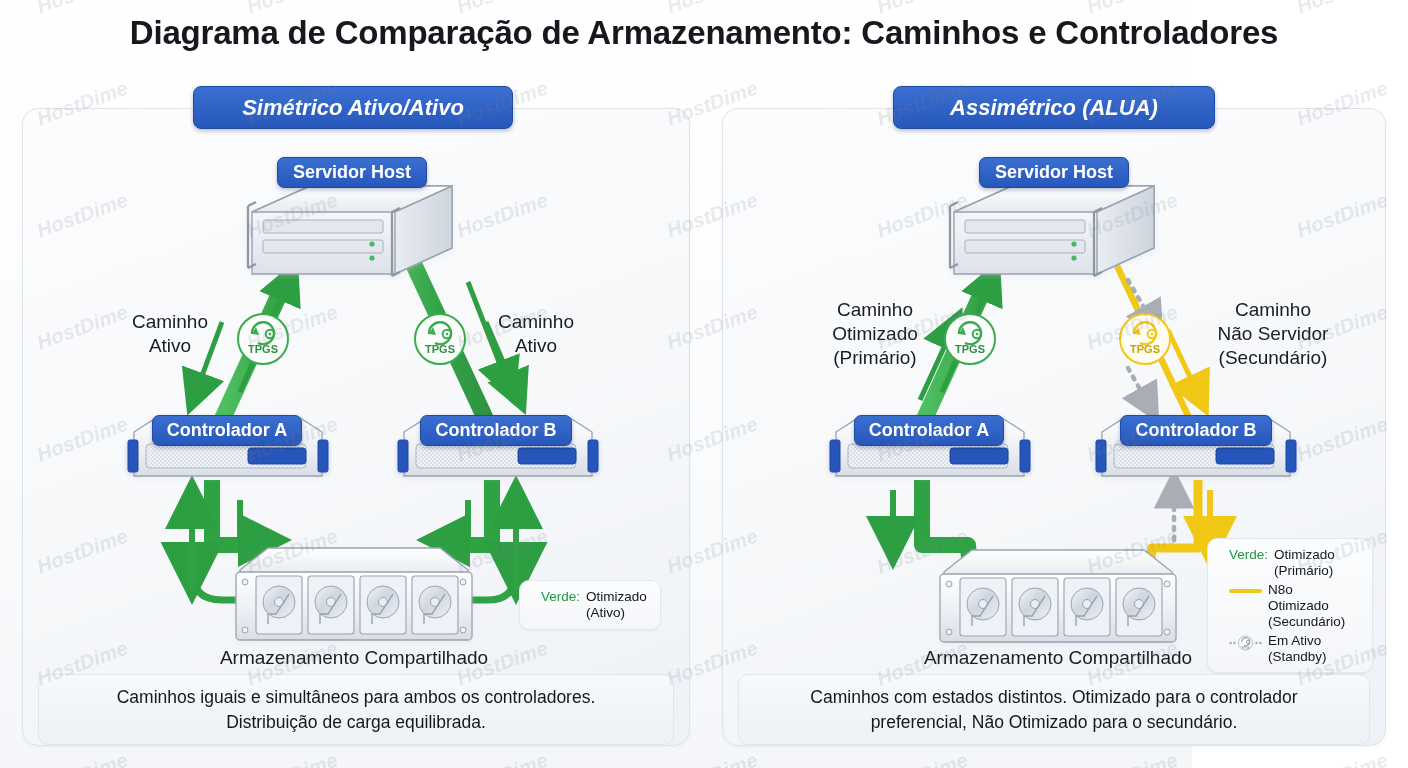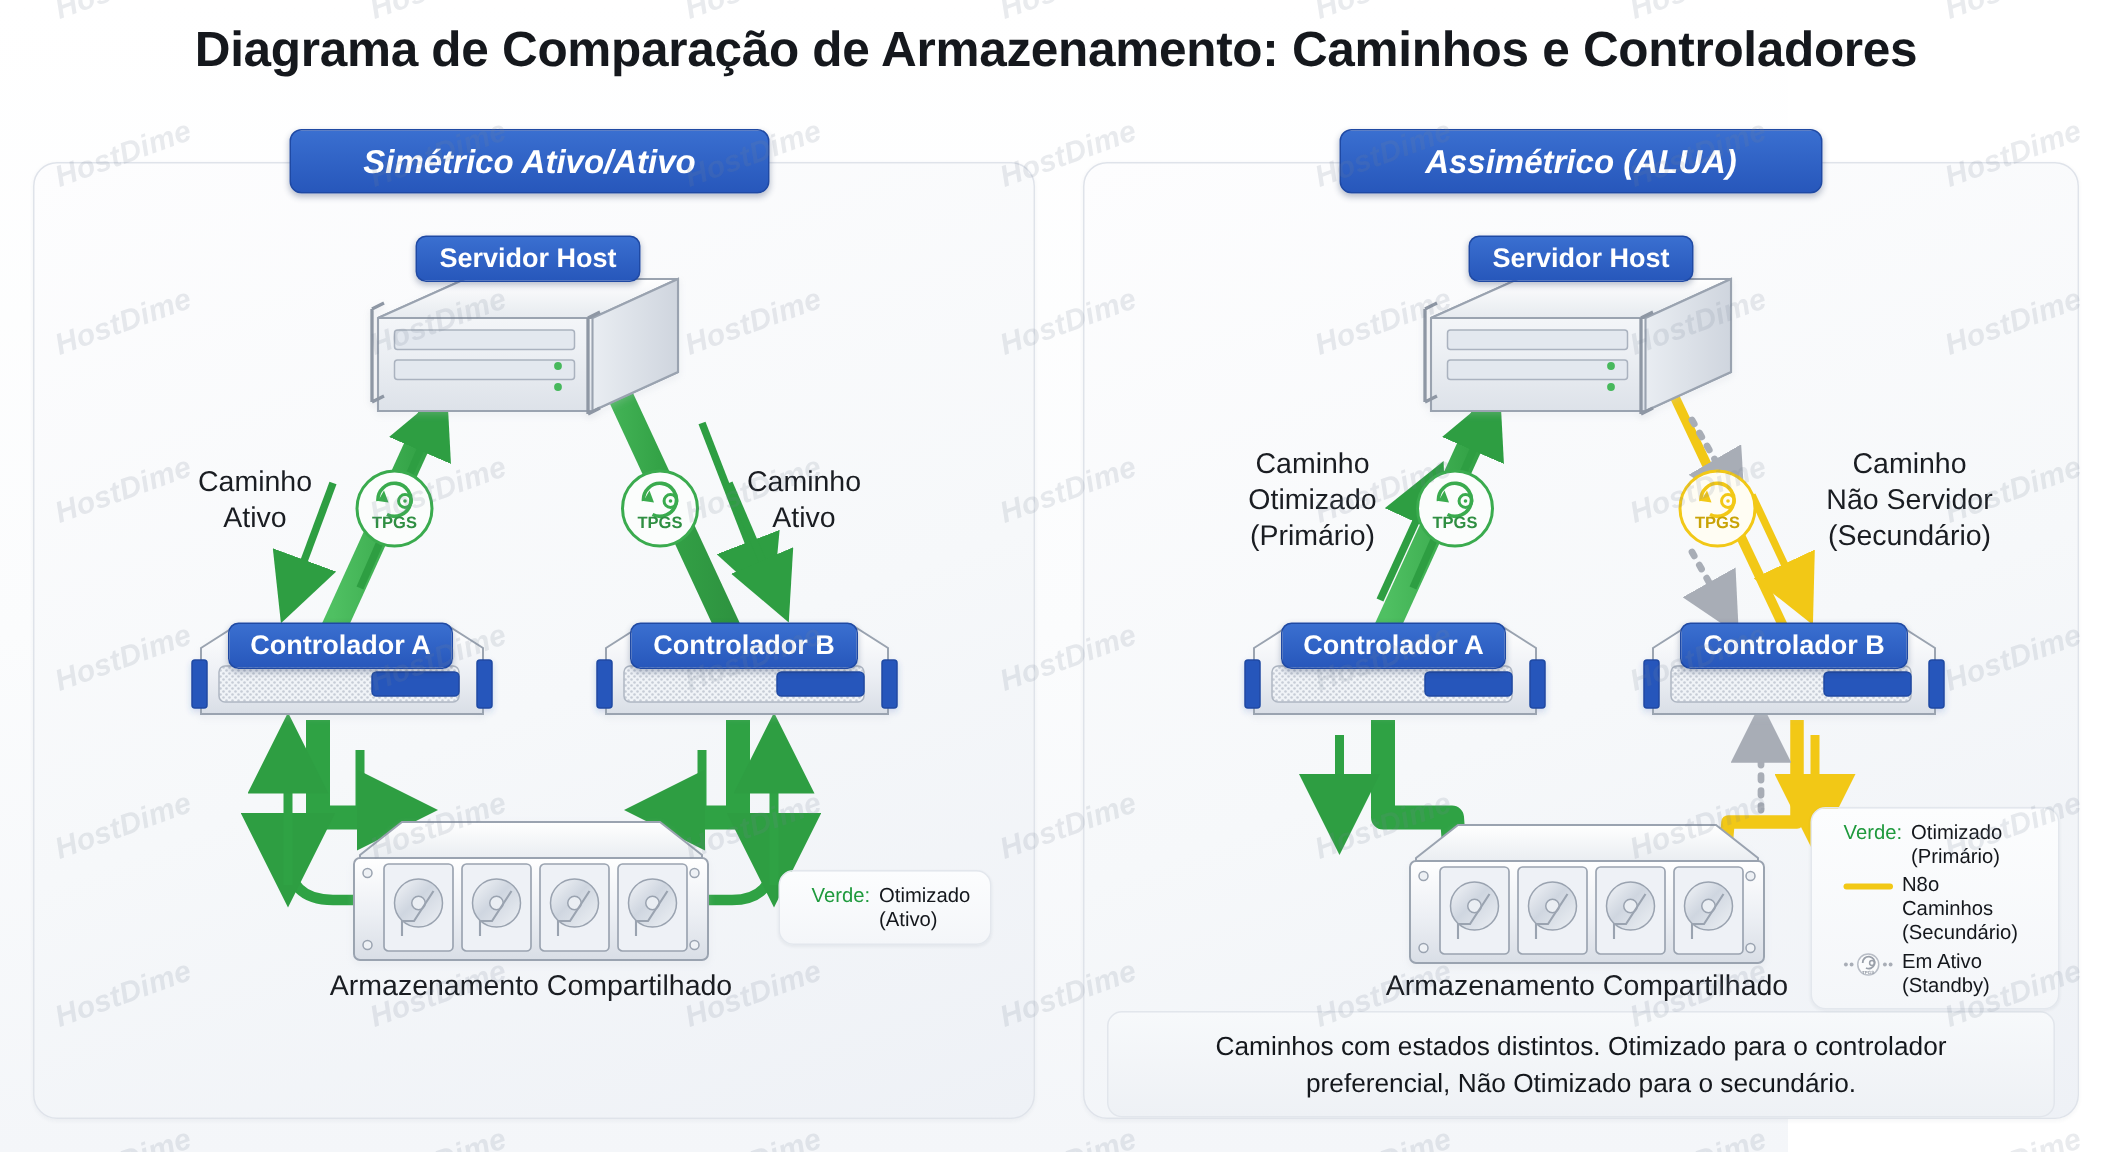--- a/index.html
+++ b/index.html
@@ -406,20 +406,24 @@
   <div class="legend" id="legend-left">
     <div class="lg-row">
       <span class="lg-green-word">Verde:</span>
       <span>
         <span>Otimizado</span><br>
         <span>(Ativo)</span>
       </span>
     </div>
   </div>
 
+  <div class="desc" id="desc-left">
+    <div>Caminhos iguais e simultâneos para ambos os controladores.</div>
+    <div>Distribuição de carga equilibrada.</div>
+  </div>
 
   <div class="pill node-label" style="left:979px;top:157px;width:150px;">Servidor Host</div>
   <div class="pill ctrl-label" style="left:854px;top:415px;width:150px;">Controlador A</div>
   <div class="pill ctrl-label" style="left:1120px;top:415px;width:152px;">Controlador B</div>
 
   <div class="caption-text" style="left:800px;top:298px;width:150px;font-size:19px;">
     <div>Caminho</div>
     <div>Otimizado</div>
     <div>(Primário)</div>
   </div>
@@ -438,21 +442,21 @@
     <div class="lg-row">
       <span class="lg-green-word">Verde:</span>
       <span>
         <span>Otimizado</span><br>
         <span>(Primário)</span>
       </span>
     </div>
     <div class="lg-row">
       <span class="lg-swatch-line"></span>
       <span>
-        <span>N8o Caminhos</span><br>
+        <span>N8o Otimizado</span><br>
         <span>(Secundário)</span>
       </span>
     </div>
     <div class="lg-row">
       <span class="lg-standby">
         <svg width="33" height="16" viewBox="0 0 33 16" aria-hidden="true">
           <circle cx="1.6" cy="8" r="1.3" fill="#a8adb6"></circle>
           <circle cx="5.4" cy="8" r="1.3" fill="#a8adb6"></circle>
           <circle cx="16.5" cy="8" r="7" fill="#fbfcfd" stroke="#b8bdc6" stroke-width="1"></circle>
           <path d="M12.8,7 a4,4 0 1 1 2.2,3.3" stroke="#9aa0aa" stroke-width="1.2" fill="none"></path>

